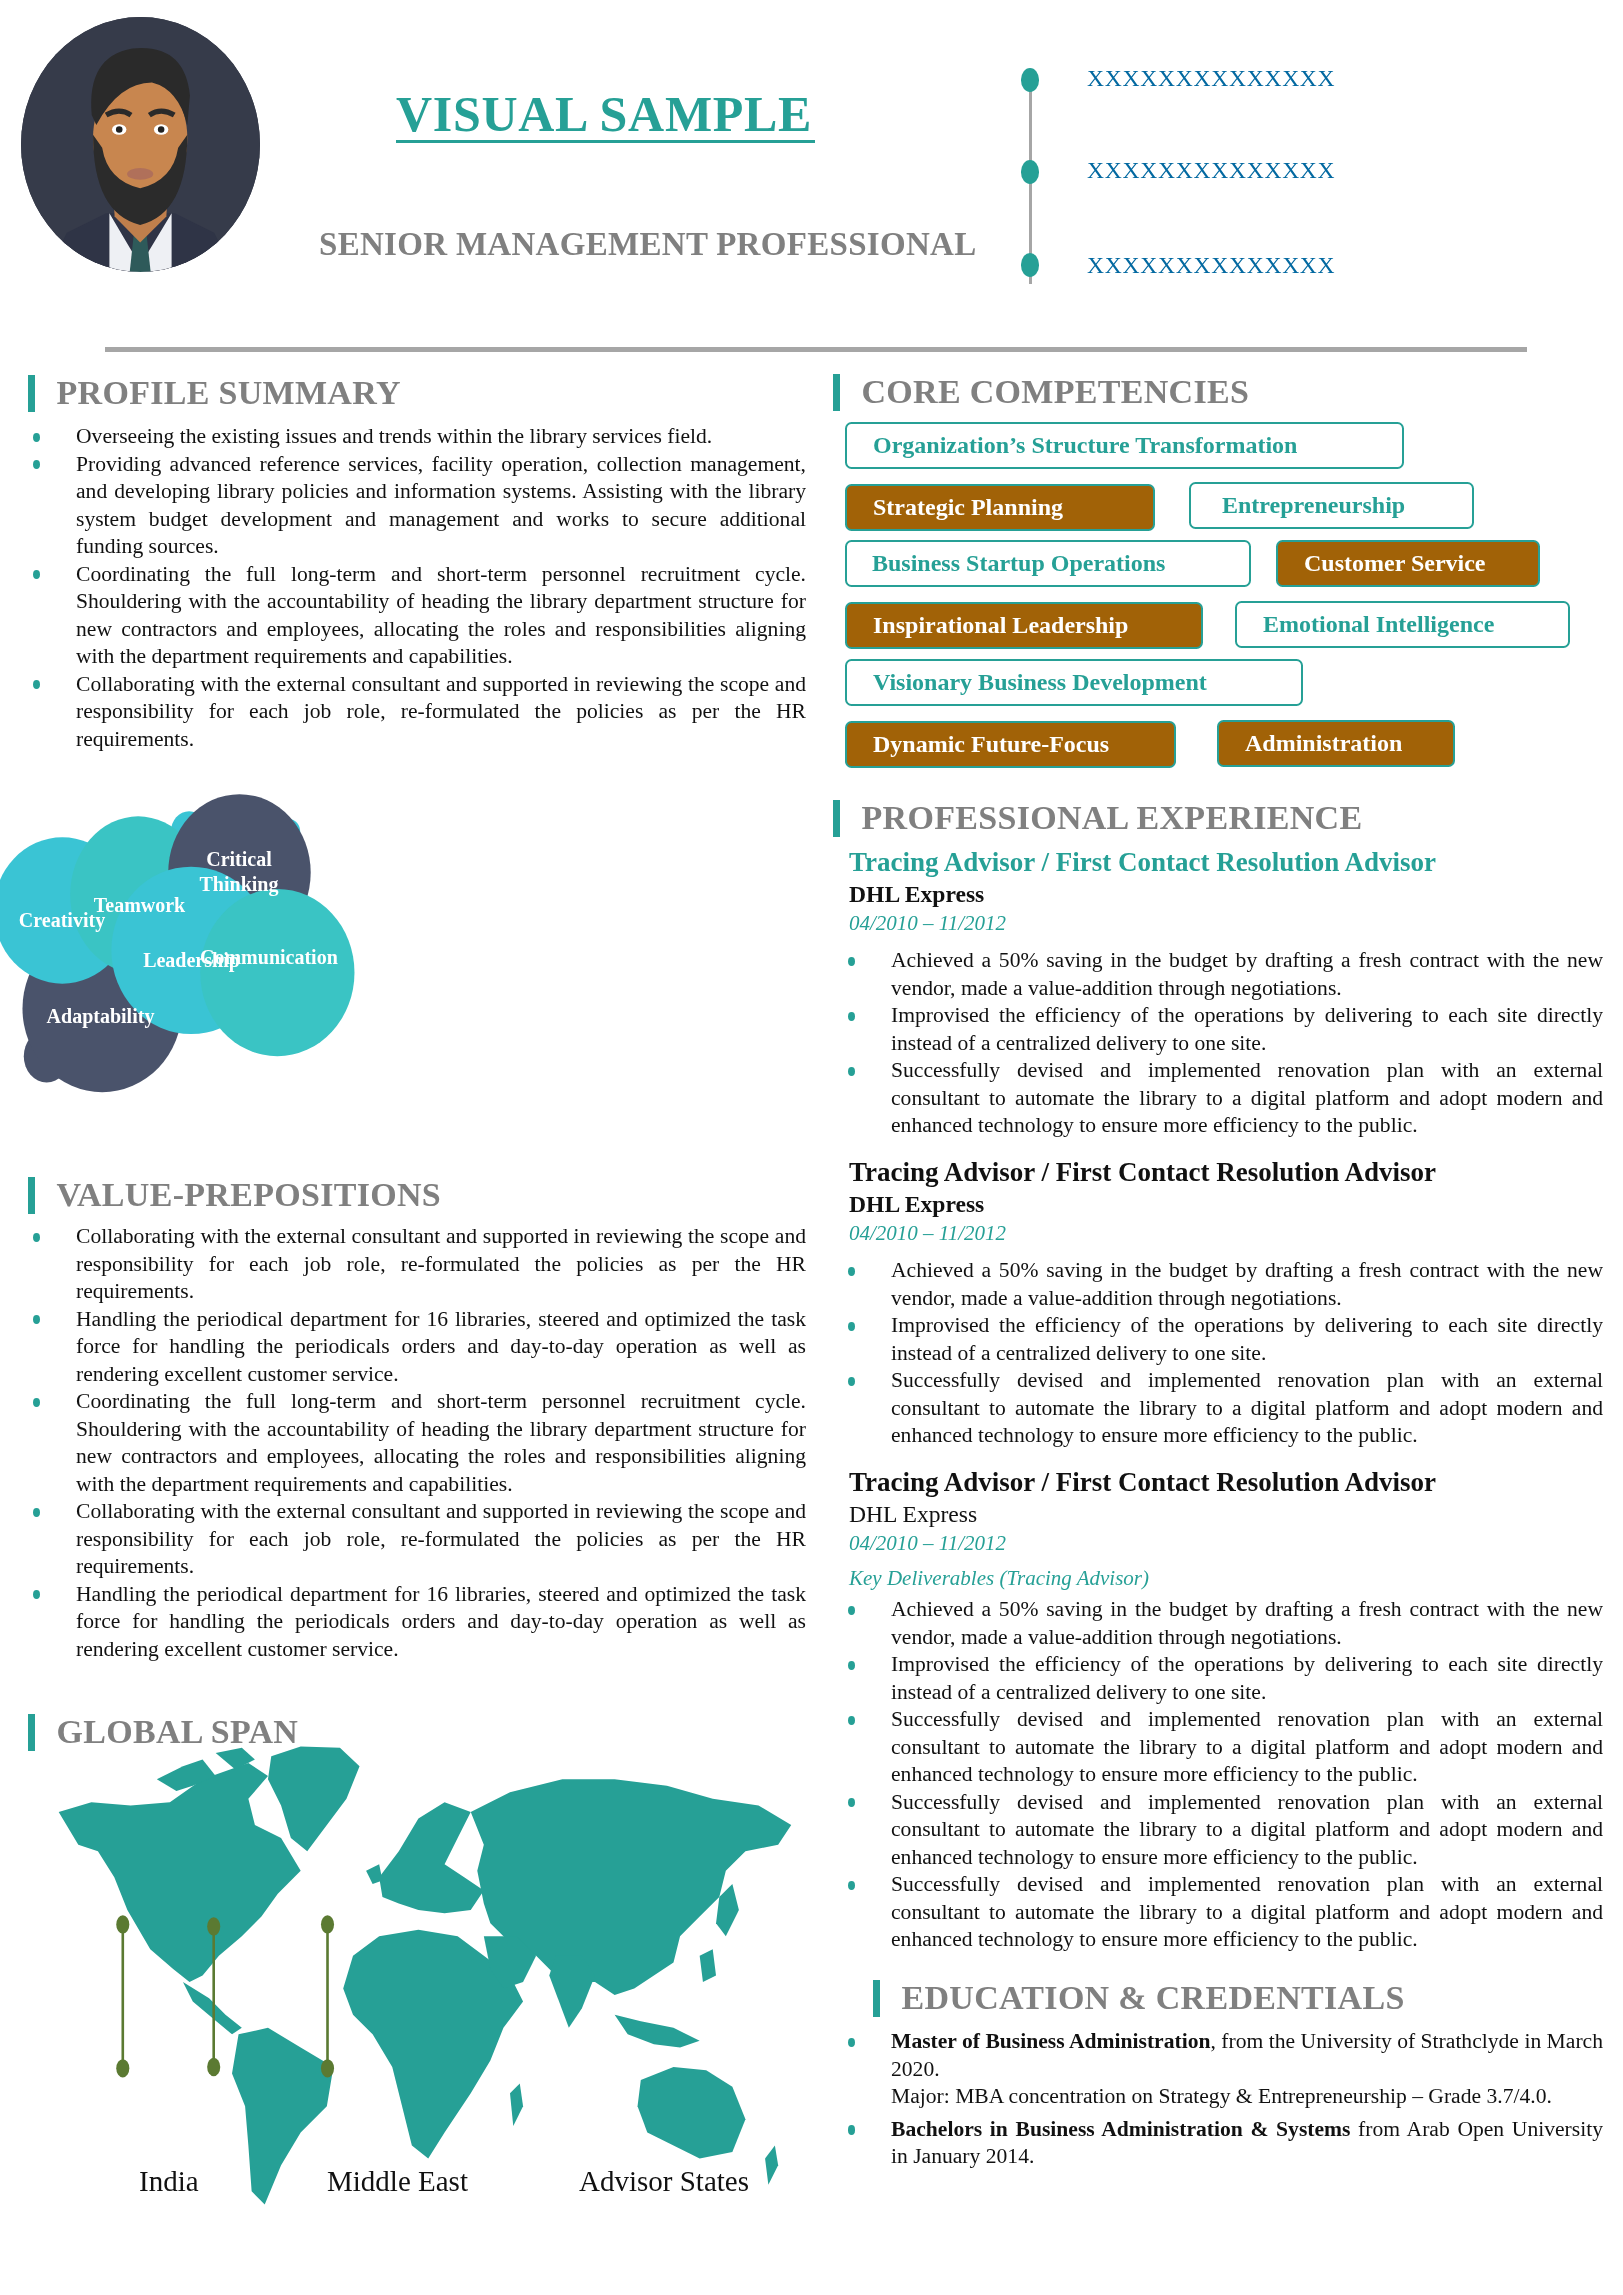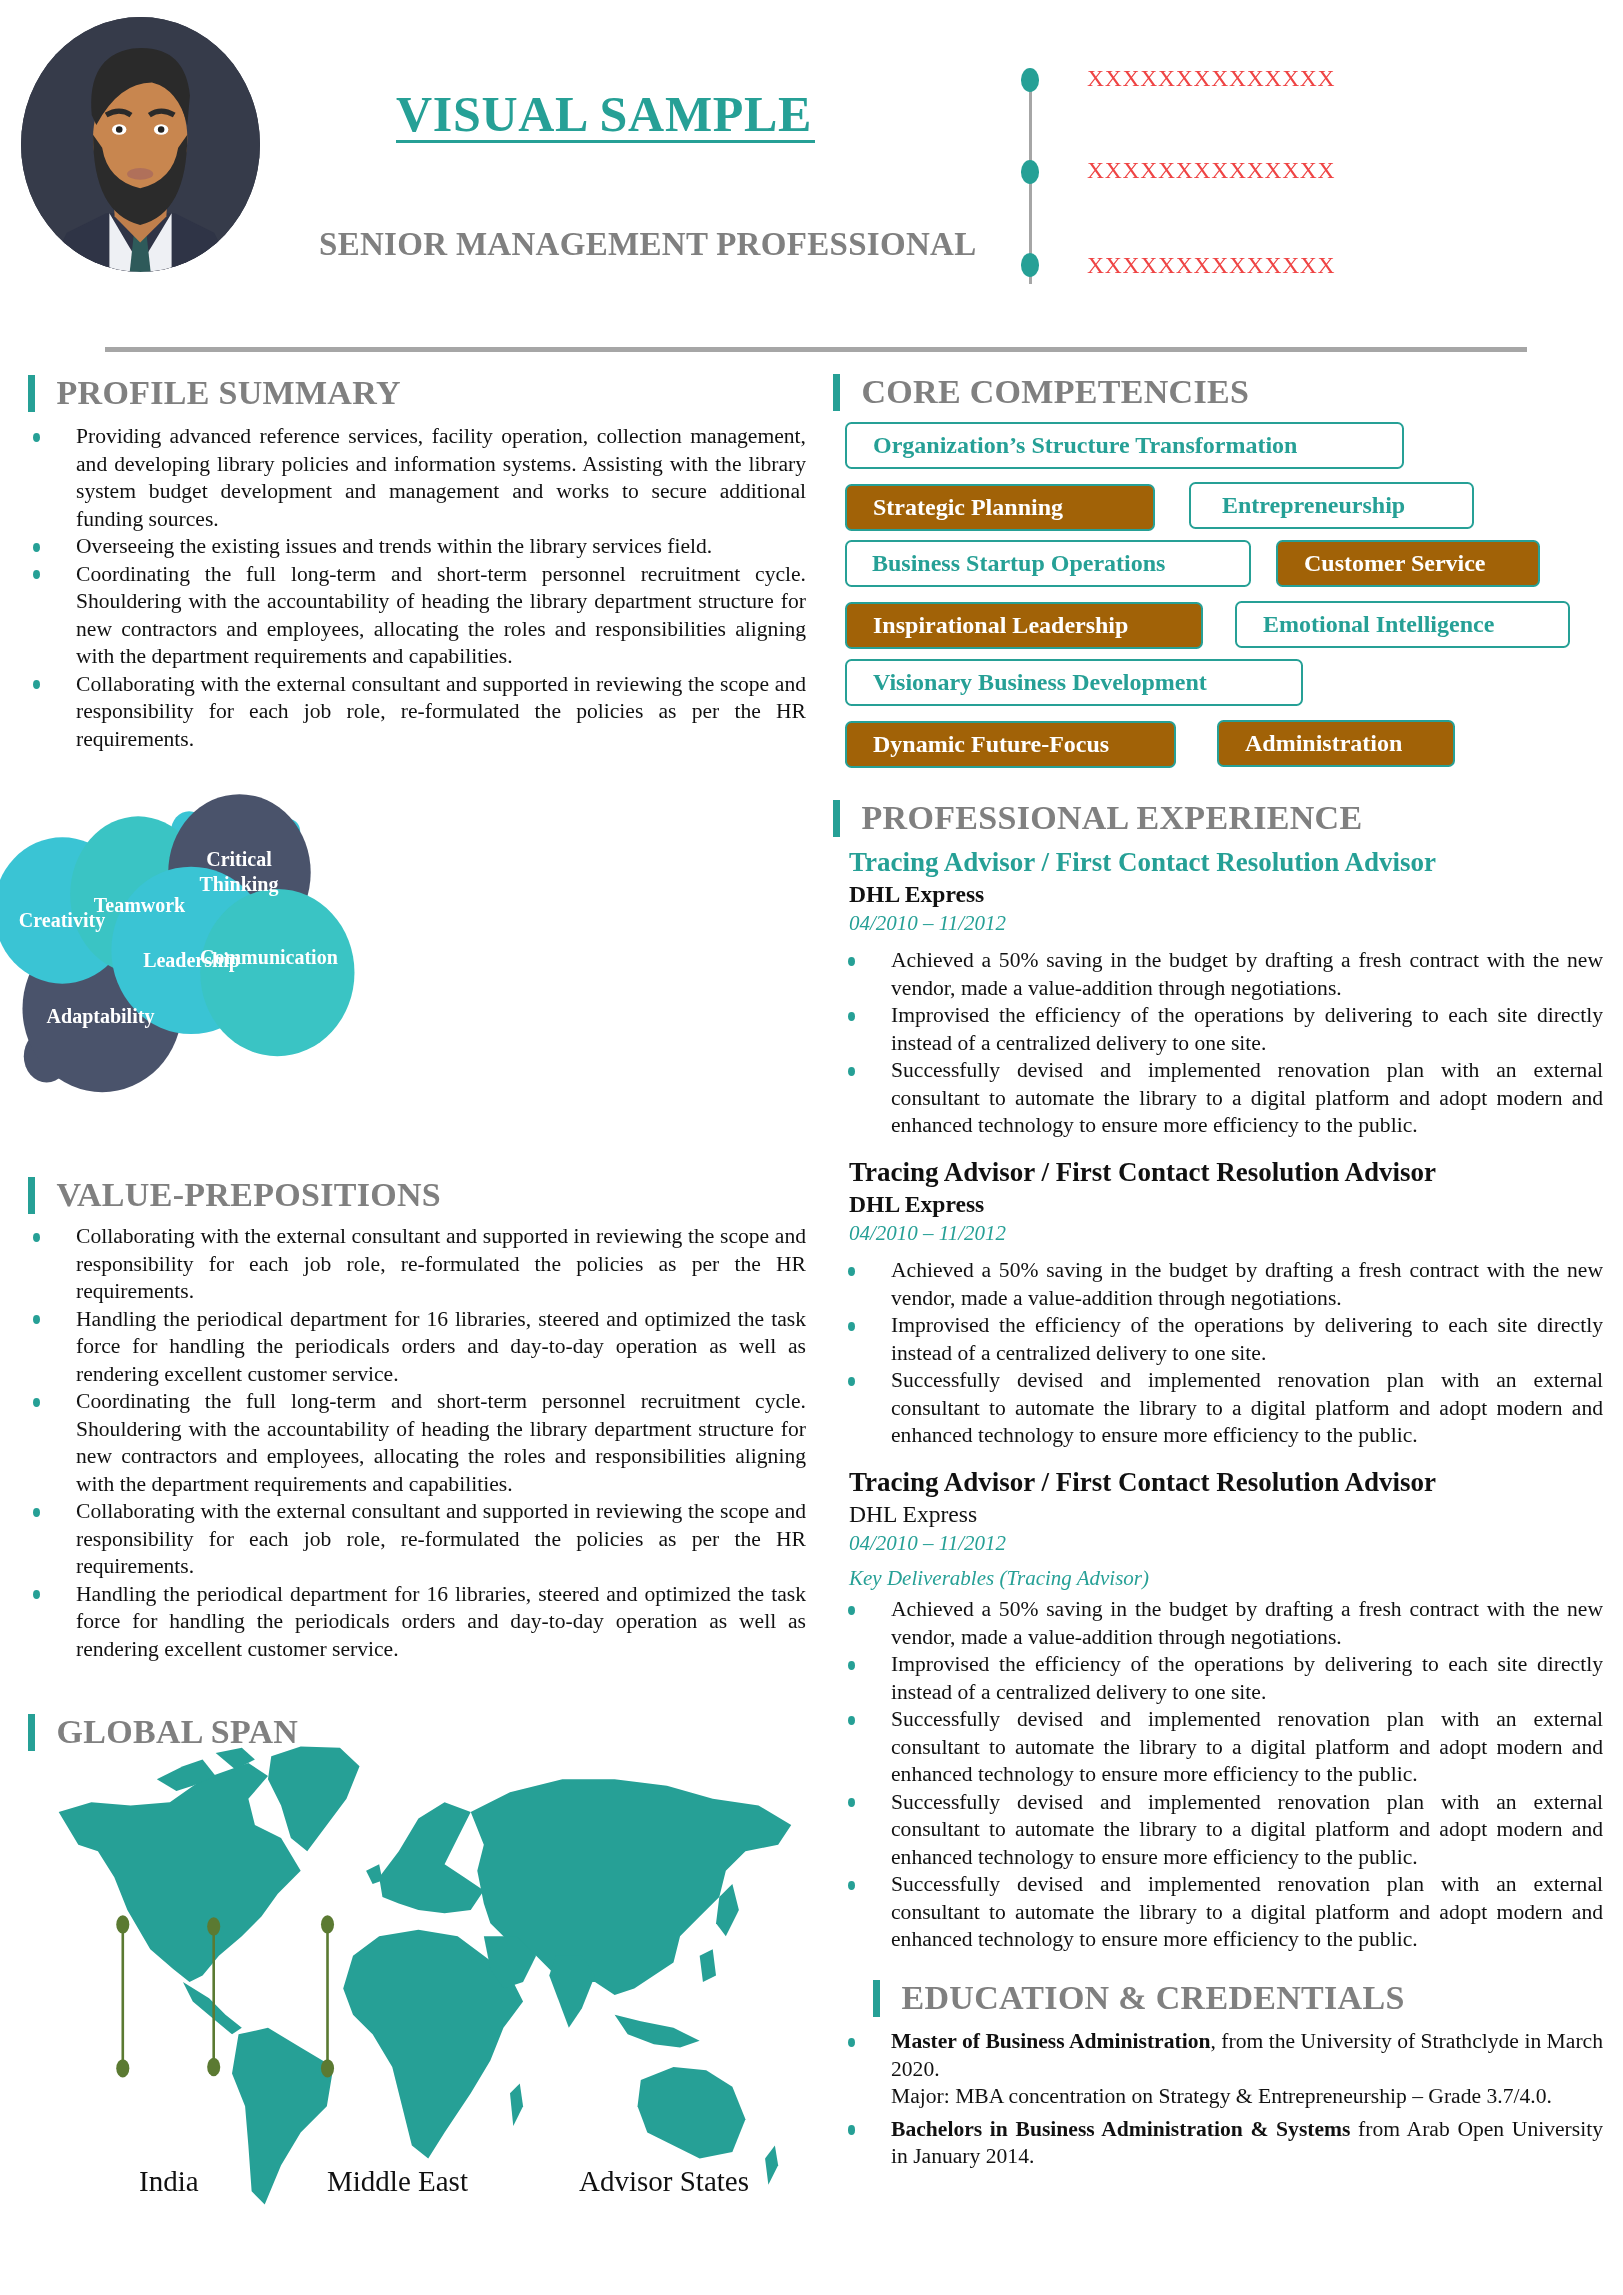--- a/index.html
+++ b/index.html
@@ -8,21 +8,21 @@
 
   
   .avatar { position: absolute; left: 21px; top: 17px; width: 239px; height: 255px; border-radius: 50%; background: #363b4a; overflow: hidden; }
   .avatar svg { width: 100%; height: 100%; display: block; }
   .name { position: absolute; left: 396px; top: 85px; font-size: 50px; font-weight: bold; color: #26a096; letter-spacing: 0.7px; }
   .name-underline { position: absolute; left: 396px; top: 140px; width: 419px; height: 3.3px; background: #26a096; }
   .subtitle { position: absolute; left: 319px; top: 226px; font-size: 33px; font-weight: bold; color: #808080; letter-spacing: 0.3px; }
 
   .contact-line { position: absolute; left: 1029px; top: 88px; width: 2.6px; height: 196px; background: #a6a6a6; }
   .contact-dot { position: absolute; left: 1021px; width: 18.3px; height: 23.6px; border-radius: 50%; background: #26a096; }
-  .contact-text { position: absolute; left: 1087px; font-size: 23.6px; color: #ef4444; letter-spacing: 0.7px; }
+  .contact-text { position: absolute; left: 1087px; font-size: 23.6px; color: #0369a1; letter-spacing: 0.7px; }
 
   .header-rule { position: absolute; left: 105px; top: 347px; width: 1422px; height: 4.6px; background: #a6a6a6; }
 
   
   .sec-head { position: absolute; display: flex; align-items: center; }
   .sec-bar { width: 6.5px; height: 37px; background: #26a096; margin-right: 22px; }
   .sec-title { font-size: 34px; font-weight: bold; color: #808080; letter-spacing: 0.3px; }
 
   
   .blist { position: absolute; list-style: none; }
@@ -93,22 +93,22 @@
 <div class="contact-text" style="top:157px">XXXXXXXXXXXXXX</div>
 <div class="contact-text" style="top:252px">XXXXXXXXXXXXXX</div>
 
 <div class="header-rule"></div>
 
 <div class="sec-head" style="left:28px; top:374px;">
   <div class="sec-bar"></div>
   <div class="sec-title">PROFILE SUMMARY</div>
 </div>
 <ul class="blist" style="left:26px; top:423px; width:780px;">
+  <li><span class="dot"></span><span>Overseeing the existing issues and trends within the library services field.</span></li>
   <li><span class="dot"></span><span>Providing advanced reference services, facility operation, collection management, and developing library policies and information systems. Assisting with the library system budget development and management and works to secure additional funding sources.</span></li>
-  <li><span class="dot"></span><span>Overseeing the existing issues and trends within the library services field.</span></li>
   <li><span class="dot"></span><span>Coordinating the full long-term and short-term personnel recruitment cycle. Shouldering with the accountability of heading the library department structure for new contractors and employees, allocating the roles and responsibilities aligning with the department requirements and capabilities.</span></li>
   <li><span class="dot"></span><span>Collaborating with the external consultant and supported in reviewing the scope and responsibility for each job role, re-formulated the policies as per the HR requirements.</span></li>
 </ul>
 
 <svg class="bubbles" viewBox="0 0 1260 560">
   <ellipse cx="289" cy="72" rx="28" ry="32" fill="#3ac4d4"></ellipse>
   <ellipse cx="442" cy="72" rx="17" ry="20" fill="#3ac4d4"></ellipse>
   <ellipse cx="71" cy="415" rx="35" ry="40" fill="#4a536b"></ellipse>
   <ellipse cx="156" cy="342" rx="122" ry="128" fill="#4a536b"></ellipse>
   <ellipse cx="95" cy="192" rx="105" ry="112" fill="#3ac4d4"></ellipse>

